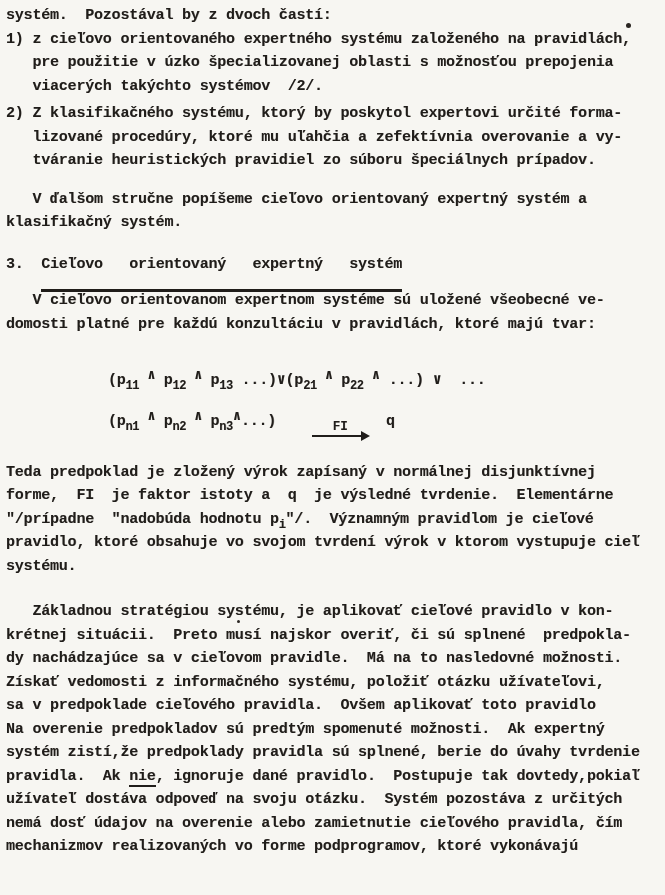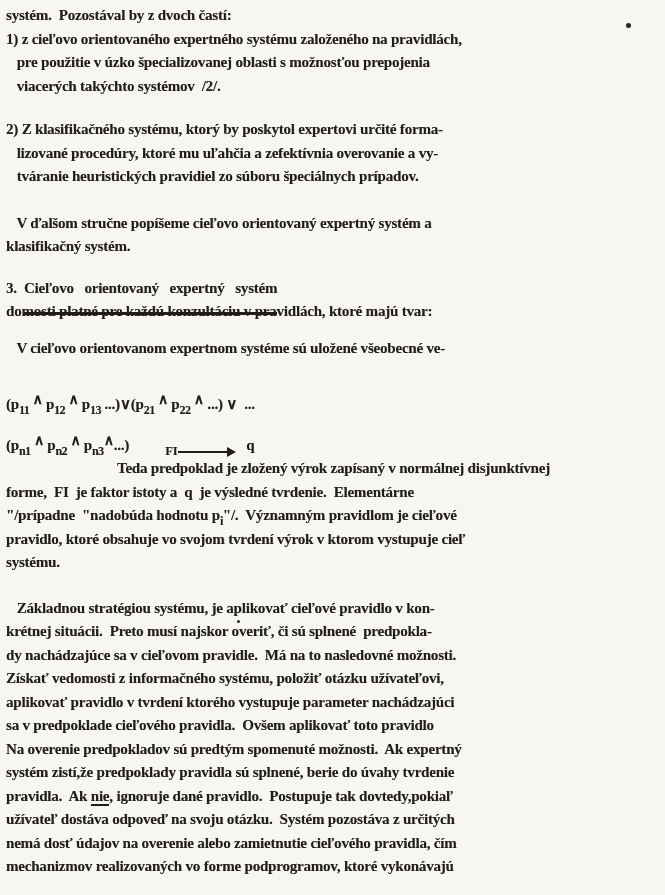--- a/index.html
+++ b/index.html
@@ -6,36 +6,36 @@
   body{
     width:665px;height:895px;overflow:hidden;
     background:#f7f6f2;
     position:relative;
   }
   .page{
     position:relative;
     width:665px;height:895px;
     padding:4px 4px 0 6px;
     box-sizing:border-box;
-    font-family:Liberation Serif, serif;
+    font-family:Liberation Mono, monospace;
     font-weight:700;
     font-size:15px;
     line-height:23.5px;
     letter-spacing:-0.2px;
     color:#201d1a;
     text-shadow:0.3px 0.3px 0 rgba(20,15,10,0.35);
   }
   .line{white-space:pre;}
   .line .u{border-bottom:2px solid currentColor;}
   .line.heading .u{border-bottom:3px solid currentColor;padding-bottom:16px;}
   sub{font-size:12px;line-height:0;vertical-align:-5px;letter-spacing:-0.5px;}
   .wedge{vertical-align:4.5px;font-size:14px;}
-  .formula{}
+  .formula{margin-left:102px;}
   .xarrow{
-    display:inline-flex;flex-direction:row;align-items:center;
+    display:inline-flex;flex-direction:column;align-items:center;
     vertical-align:-5px;margin:0 9px 0 36px;
   }
   .xarrow-label{font-size:12.5px;line-height:11px;letter-spacing:0;}
   .xarrow-shaft{position:relative;width:56px;height:2px;background:currentColor;margin-top:2px;}
   .xarrow-shaft::after{
     content:"";position:absolute;right:-2px;top:-4px;width:0;height:0;
     border-left:9px solid #201d1a;border-top:5px solid transparent;border-bottom:5px solid transparent;
   }
   .speck{position:absolute;background:#2a2622;border-radius:50%;}
   .speck.s1{left:626px;top:23px;width:5px;height:5px;}
@@ -43,40 +43,39 @@
 </style>
 </head>
 <body style="background: rgb(247, 246, 242);">
 
 <div class="page">
   <div id="doc" style="color: rgb(32, 29, 26);">
       <div class="line body"><span>systém.  Pozostával by z dvoch častí:</span></div>
       <div class="line body"><span>1) z cieľovo orientovaného expertného systému založeného na pravidlách,</span></div>
       <div class="line body"><span>   pre použitie v úzko špecializovanej oblasti s možnosťou prepojenia</span></div>
       <div class="line body"><span>   viacerých takýchto systémov  /2/.</span></div>
-      <div class="line body" style="margin-top: 20px;"><span>2) Z klasifikačného systému, ktorý by poskytol expertovi určité forma-</span></div>
+      <div class="line body" style="margin-top: 4px;"><span>2) Z klasifikačného systému, ktorý by poskytol expertovi určité forma-</span></div>
       <div class="line body"><span>   lizované procedúry, ktoré mu uľahčia a zefektívnia overovanie a vy-</span></div>
       <div class="line body"><span>   tváranie heuristických pravidiel zo súboru špeciálnych prípadov.</span></div>
-      <div class="line body" style="margin-top: 23px;"><span>   V ďalšom stručne popíšeme cieľovo orientovaný expertný systém a</span></div>
+      <div class="line body" style="margin-top: 15px;"><span>   V ďalšom stručne popíšeme cieľovo orientovaný expertný systém a</span></div>
       <div class="line body"><span>klasifikačný systém.</span></div>
       <div class="line heading" style="margin-top: 18px;"><span>3.  </span><span class="u">Cieľovo   orientovaný   expertný   systém</span></div>
+      <div class="line body" style="margin-top: 13px;"><span>   V cieľovo orientovanom expertnom systéme sú uložené všeobecné ve-</span></div>
       <div class="line body"><span>domosti platné pre každú konzultáciu v pravidlách, ktoré majú tvar:</span></div>
-      <div class="line body" style="margin-top: 13px;"><span>   V cieľovo orientovanom expertnom systéme sú uložené všeobecné ve-</span></div>
       <div class="line formula" style="margin-top: 28px;"><span>(p</span><sub>11</sub><span class="wedge"> ∧ </span><span>p</span><sub>12</sub><span class="wedge"> ∧ </span><span>p</span><sub>13</sub><span> ...)∨(p</span><sub>21</sub><span class="wedge"> ∧ </span><span>p</span><sub>22</sub><span class="wedge"> ∧</span><span> ...) ∨  ...</span></div>
       <div class="line formula" style="margin-top: 13px;"><span>(p</span><sub>n1</sub><span class="wedge"> ∧ </span><span>p</span><sub>n2</sub><span class="wedge"> ∧ </span><span>p</span><sub>n3</sub><span class="wedge">∧</span><span>...)</span><span class="xarrow"><span class="xarrow-label">FI</span><span class="xarrow-shaft"></span></span><span> q</span></div>
-      <div class="line body" style=" text-align: center;"><span>Teda predpoklad je zložený výrok zapísaný v normálnej disjunktívnej</span></div>
+      <div class="line body" style="margin-top: 24px;"><span>Teda predpoklad je zložený výrok zapísaný v normálnej disjunktívnej</span></div>
       <div class="line body"><span>forme,  FI  je faktor istoty a  q  je výsledné tvrdenie.  Elementárne</span></div>
       <div class="line body"><span>"/prípadne  "nadobúda hodnotu p</span><sub>i</sub><span>"/.  Významným pravidlom je cieľové</span></div>
       <div class="line body"><span>pravidlo, ktoré obsahuje vo svojom tvrdení výrok v ktorom vystupuje cieľ</span></div>
       <div class="line body"><span>systému.</span></div>
       <div class="line body" style="margin-top: 22px;"><span>   Základnou stratégiou systému, je aplikovať cieľové pravidlo v kon-</span></div>
       <div class="line body"><span>krétnej situácii.  Preto musí najskor overiť, či sú splnené  predpokla-</span></div>
       <div class="line body"><span>dy nachádzajúce sa v cieľovom pravidle.  Má na to nasledovné možnosti.</span></div>
       <div class="line body"><span>Získať vedomosti z informačného systému, položiť otázku užívateľovi,</span></div>
-      <div class="line body"><span>aplikovať pravidlo v tvrdení ktorého vystupuje parameter nachádzajúci</span></div>
       <div class="line body"><span>sa v predpoklade cieľového pravidla.  Ovšem aplikovať toto pravidlo</span></div>
       <div class="line body"><span>Na overenie predpokladov sú predtým spomenuté možnosti.  Ak expertný</span></div>
       <div class="line body"><span>systém zistí,že predpoklady pravidla sú splnené, berie do úvahy tvrdenie</span></div>
       <div class="line body"><span>pravidla.  Ak </span><span class="u">nie</span><span>, ignoruje dané pravidlo.  Postupuje tak dovtedy,pokiaľ</span></div>
       <div class="line body"><span>užívateľ dostáva odpoveď na svoju otázku.  Systém pozostáva z určitých</span></div>
       <div class="line body"><span>nemá dosť údajov na overenie alebo zamietnutie cieľového pravidla, čím</span></div>
       <div class="line body"><span>mechanizmov realizovaných vo forme podprogramov, ktoré vykonávajú</span></div>
     </div>
   <div class="speck s1"></div>
   <div class="speck s2"></div>

